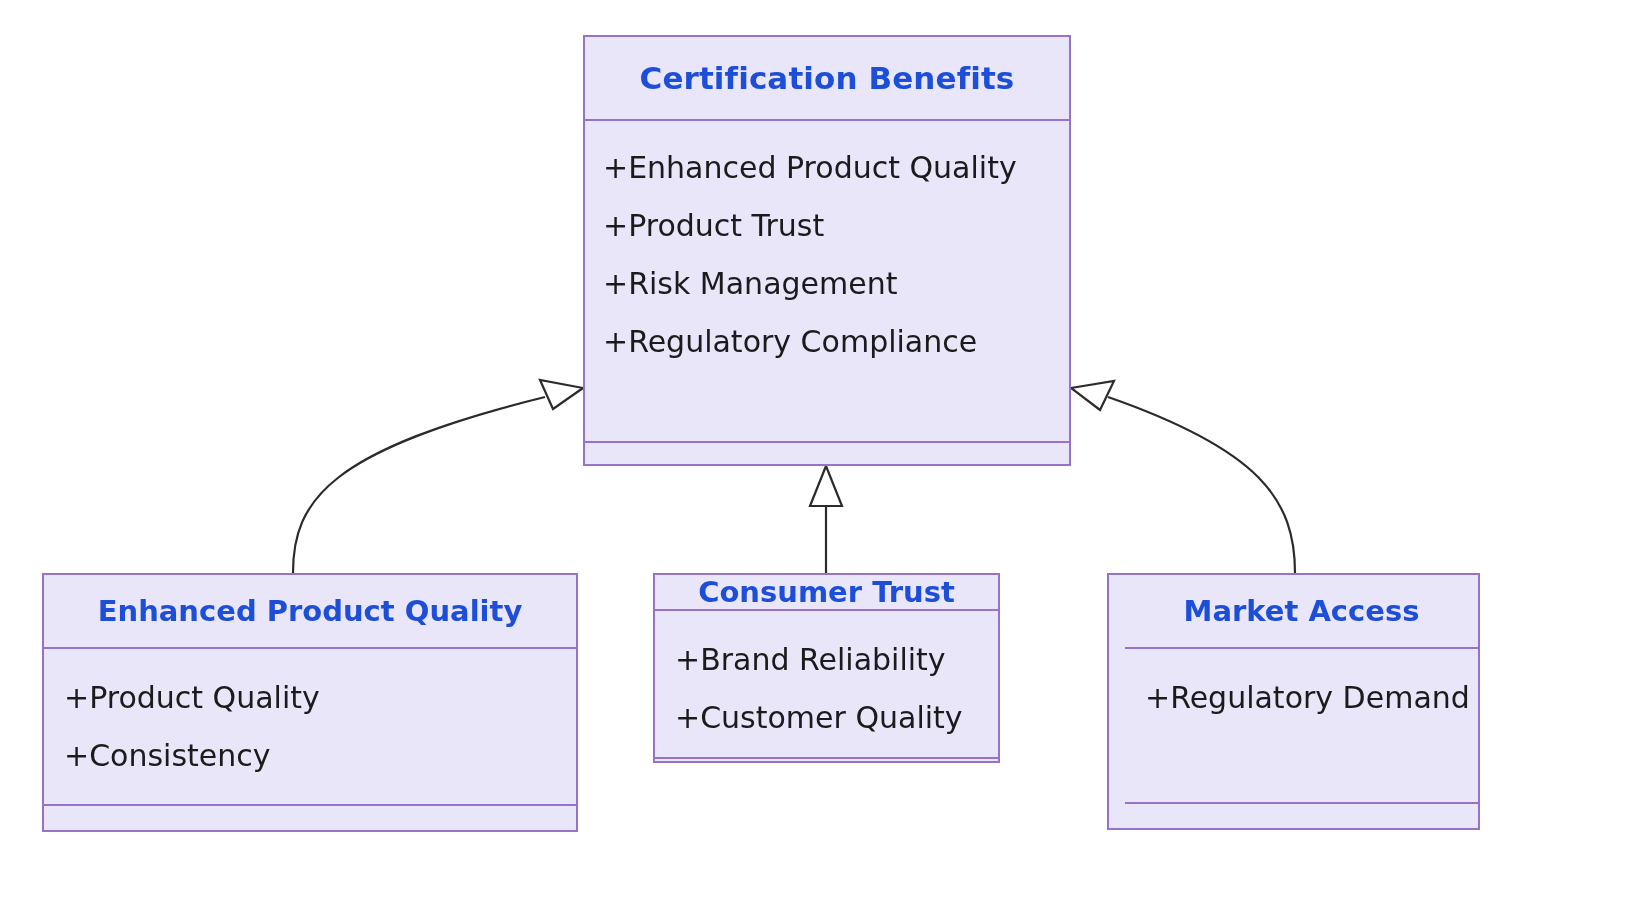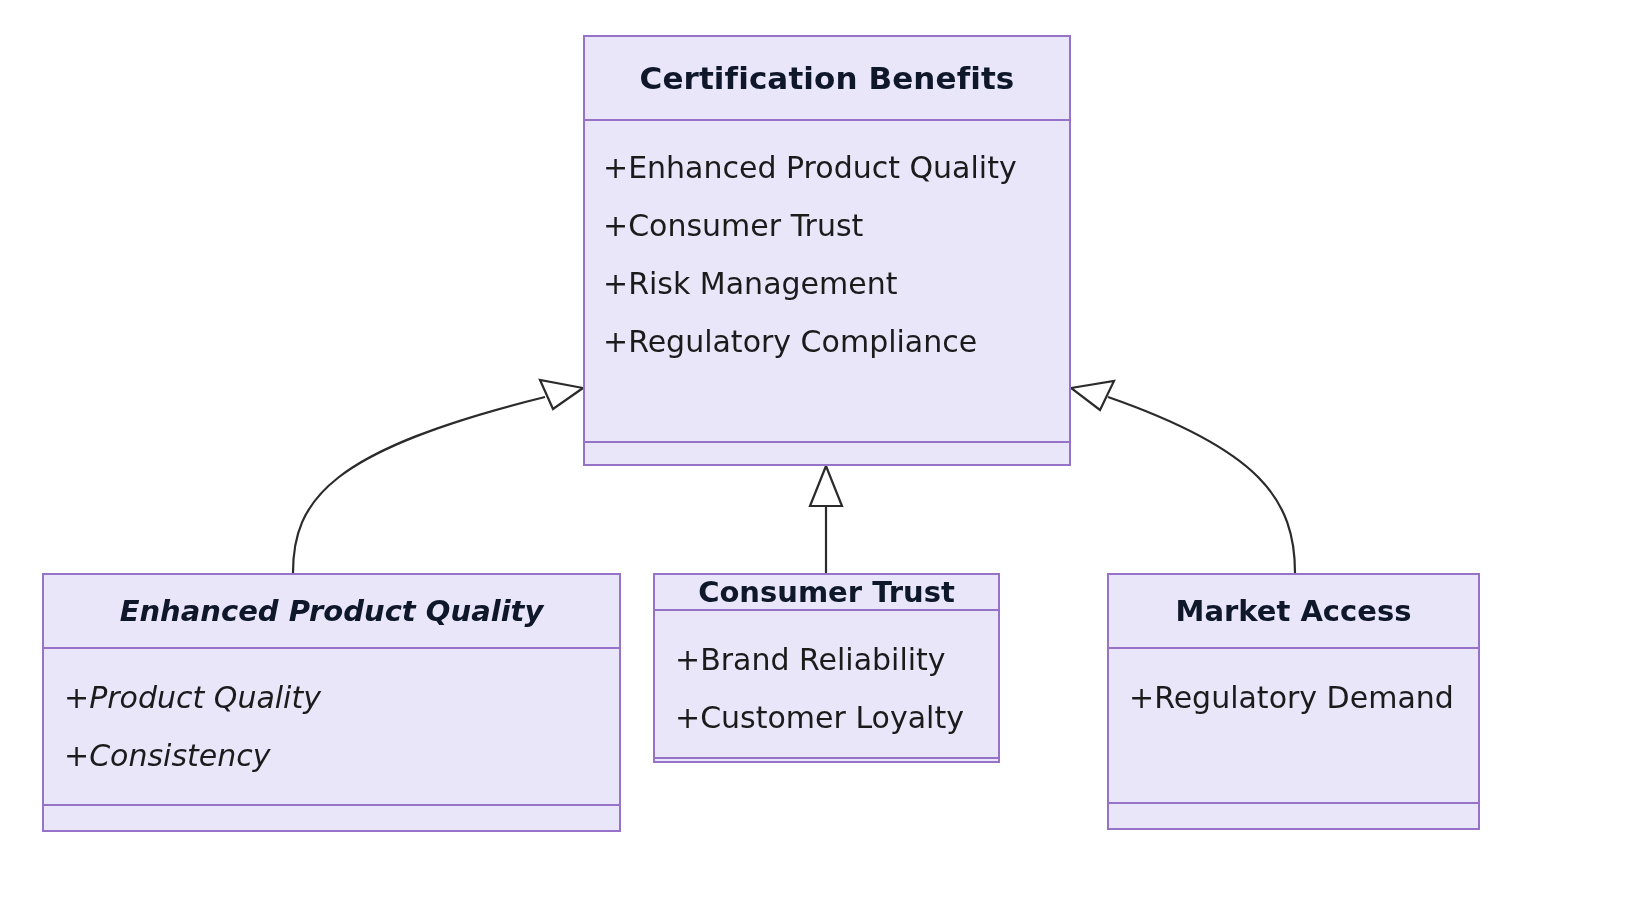--- a/index.html
+++ b/index.html
@@ -33,21 +33,21 @@
     background: #e9e6fa;
     border: 2px solid #9673c8;
     display: flex;
     flex-direction: column;
     overflow: hidden;
   }
   .uml-header {
     box-sizing: border-box;
     text-align: center;
     font-weight: bold;
-    color: #0f172a;
+    color: #1d4ed8;
     border-bottom: 2px solid #9673c8;
     display: flex;
     align-items: center;
     justify-content: center;
     background: #e9e6fa;
     white-space: nowrap;
   }
   .uml-attrs {
     box-sizing: border-box;
     flex: 1 1 auto;
@@ -106,35 +106,35 @@
     line-height: 58px;
     height: 58px;
   }
   .child-class .uml-methods {
     height: 24px;
   }
 
   #class-enhanced-product-quality {
     left: 42px;
     top: 573px;
-    width: 579px;
+    width: 536px;
     height: 259px;
-    font-style: italic;
   }
   #class-consumer-trust {
     left: 653px;
     top: 573px;
     width: 347px;
     height: 190px;
   }
   #class-market-access {
     left: 1107px;
     top: 573px;
     width: 373px;
     height: 257px;
+    padding-left: 16px;
   }
 
   .edge-line {
     fill: none;
     stroke: #2b2b2b;
     stroke-width: 2.2;
   }
   .edge-arrow {
     fill: #ffffff;
     stroke: #2b2b2b;
@@ -162,41 +162,41 @@
     <g>
       <path class="edge-line" d="M 1295,573 C 1295,500 1260,450 1108,397"></path>
       <polygon class="edge-arrow" points="1071,388 1114,381 1100,410"></polygon>
     </g>
   </svg>
 
   <div class="uml-class" id="class-certification-benefits">
     <div class="uml-header">Certification Benefits</div>
     <div class="uml-attrs">
       <div class="uml-attr">+Enhanced Product Quality</div>
-      <div class="uml-attr">+Consumer Trust</div>
+      <div class="uml-attr">+Product Trust</div>
       <div class="uml-attr">+Risk Management</div>
       <div class="uml-attr">+Regulatory Compliance</div>
     </div>
     <div class="uml-methods"></div>
   </div>
 
   <div class="uml-class child-class" id="class-enhanced-product-quality">
     <div class="uml-header">Enhanced Product Quality</div>
     <div class="uml-attrs">
       <div class="uml-attr">+Product Quality</div>
       <div class="uml-attr">+Consistency</div>
     </div>
     <div class="uml-methods"></div>
   </div>
 
   <div class="uml-class child-class" id="class-consumer-trust">
     <div class="uml-header">Consumer Trust</div>
     <div class="uml-attrs">
       <div class="uml-attr">+Brand Reliability</div>
-      <div class="uml-attr">+Customer Loyalty</div>
+      <div class="uml-attr">+Customer Quality</div>
     </div>
     <div class="uml-methods"></div>
   </div>
 
   <div class="uml-class child-class" id="class-market-access">
     <div class="uml-header">Market Access</div>
     <div class="uml-attrs">
       <div class="uml-attr">+Regulatory Demand</div>
     </div>
     <div class="uml-methods"></div>

